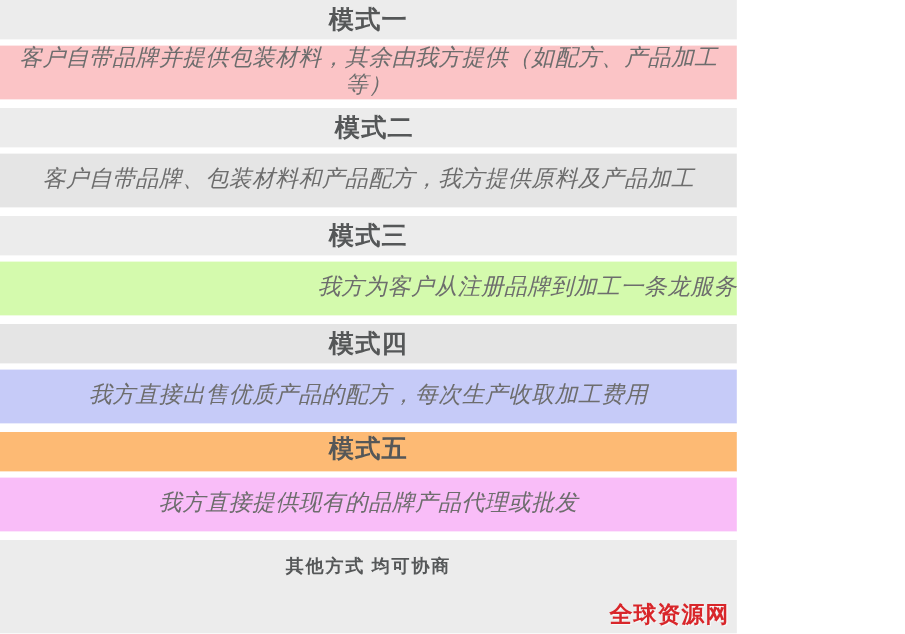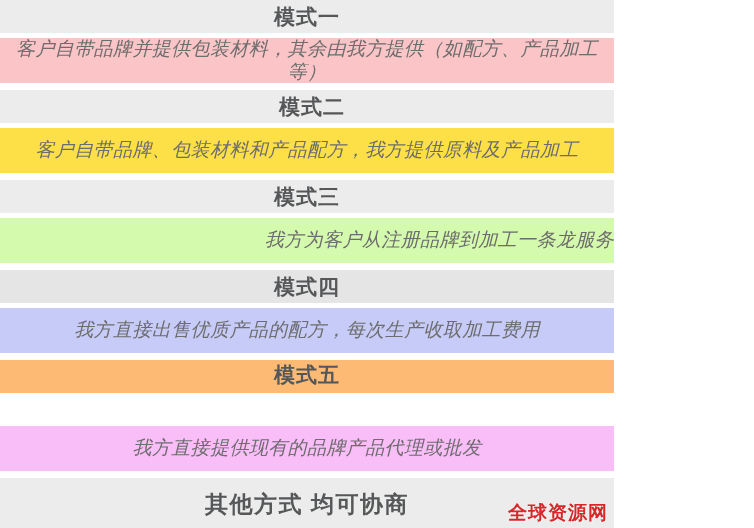--- a/index.html
+++ b/index.html
@@ -64,21 +64,21 @@
     flex:1;
     background:#ececec;
     position:relative;
   }
   .footer-title {
     position:absolute;
     top:15px;
     left:0;
     width:100%;
     text-align:center;
-    font-size:23px;
+    font-size:15px;
     font-weight:bold;
     color:#555758;
     letter-spacing:1.5px;
     line-height:1;
   }
   .watermark {
     position:absolute;
     right:6px;
     bottom:6px;
     font-size:19px;
@@ -101,21 +101,21 @@
   <div class="gap"></div>
   <div class="mode-body" style="background-color: rgb(251, 196, 198);">
     <div class="mode-body-text" style="color: rgb(109, 109, 109);">客户自带品牌并提供包装材料，其余由我方提供（如配方、产品加工等）</div>
   </div>
   <div class="gap-lg"></div>
 
   <div class="mode-header" style="background-color: rgb(236, 236, 236);">
     <div class="mode-header-title" style="color: rgb(85, 87, 88); margin-left: 10px;">模式二</div>
   </div>
   <div class="gap"></div>
-  <div class="mode-body" style="background-color: #fde047;">
+  <div class="mode-body" style="background-color: #e5e5e5;">
     <div class="mode-body-text" style="color: rgb(109, 109, 109);">客户自带品牌、包装材料和产品配方，我方提供原料及产品加工</div>
   </div>
   <div class="gap-lg"></div>
 
   <div class="mode-header" style="background-color: rgb(236, 236, 236);">
     <div class="mode-header-title" style="color: rgb(85, 87, 88);">模式三</div>
   </div>
   <div class="gap"></div>
   <div class="mode-body" style="background-color: rgb(212, 250, 173); justify-content: flex-end;">
     <div class="mode-body-text" style="color: rgb(109, 109, 109);">我方为客户从注册品牌到加工一条龙服务</div>
@@ -128,21 +128,21 @@
   <div class="gap"></div>
   <div class="mode-body" style="background-color: rgb(198, 203, 248);">
     <div class="mode-body-text" style="color: rgb(109, 109, 109);">我方直接出售优质产品的配方，每次生产收取加工费用</div>
   </div>
   <div class="gap-lg"></div>
 
   <div class="mode-header" style="background-color: #fdba74; font-family: Liberation Mono, monospace;">
     <div class="mode-header-title" style="color: rgb(85, 87, 88);">模式五</div>
   </div>
   <div class="gap"></div>
-  <div class="mode-body" style="background-color: rgb(249, 189, 248); margin-top: 28px;">
+  <div class="mode-body" style="background-color: rgb(249, 189, 248);">
     <div class="mode-body-text" style="color: rgb(109, 109, 109);">我方直接提供现有的品牌产品代理或批发</div>
   </div>
   <div class="gap-lg"></div>
 
   <div class="footer-band" style="background-color: rgb(236, 236, 236);">
     <div class="footer-title" style="color: rgb(85, 87, 88);">其他方式 均可协商</div>
     <div class="watermark" style="color: rgb(216, 38, 42);">全球资源网</div>
   </div>
 
 </div>

